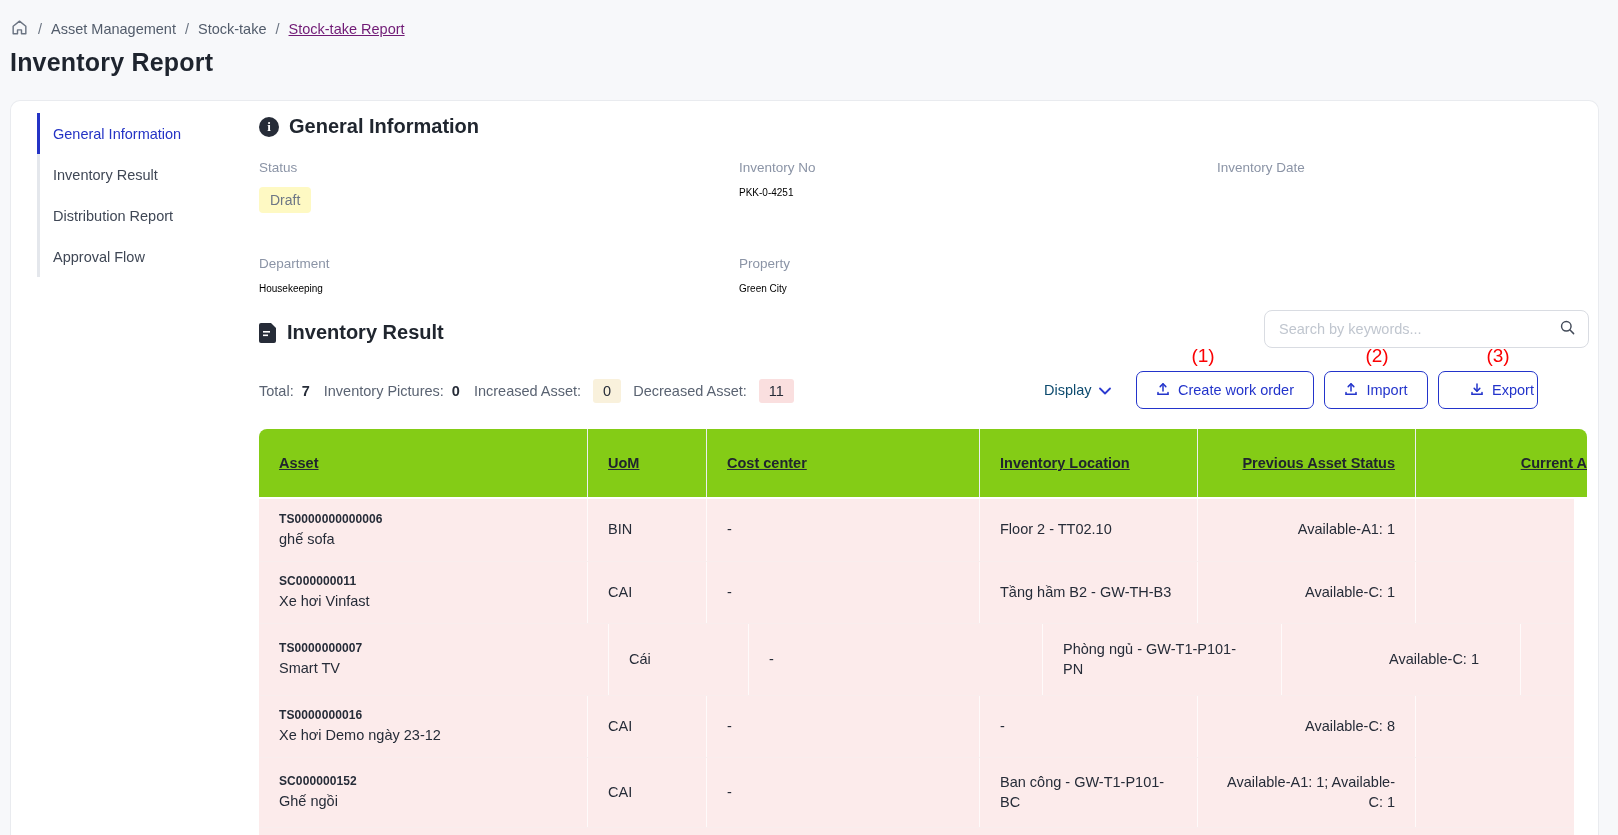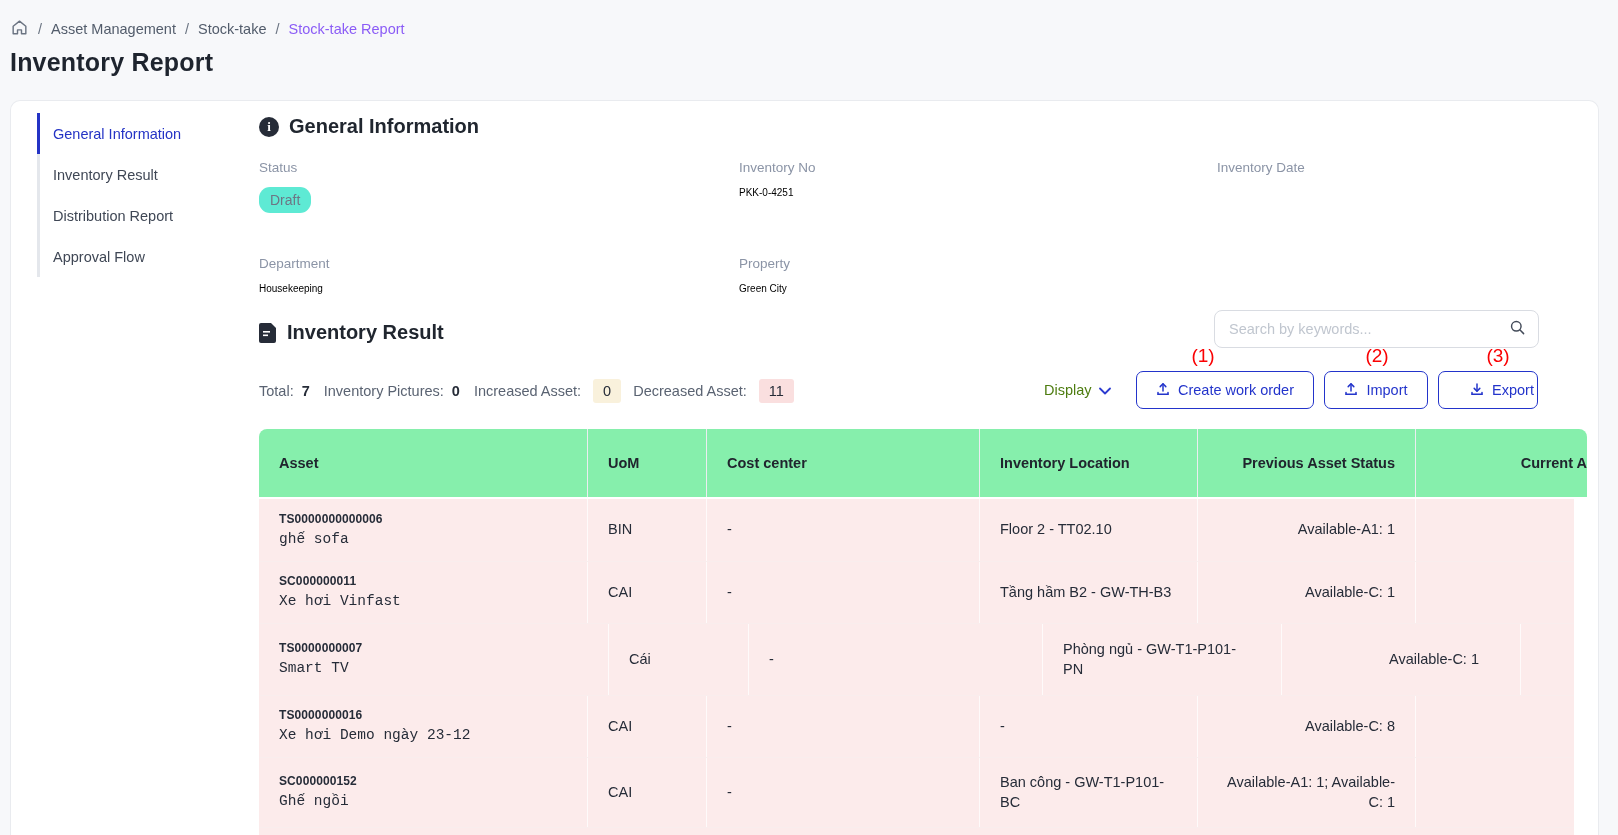--- a/index.html
+++ b/index.html
@@ -13,21 +13,21 @@
   }
 
   
   .breadcrumb {
     position:absolute; left:10px; top:20px;
     display:flex; align-items:center; gap:9px;
     font-size:14.5px; color:#525c6b;
   }
   .breadcrumb .sep { color:#6b7482; }
   .breadcrumb .crumb { cursor:pointer; }
-  .breadcrumb .crumb.last { color:#8b5cf6; }
+  .breadcrumb .crumb.last { color:#701a75;text-decoration:underline; }
   .home-ic { width:19px; height:19px; display:block; margin-top:-2px; }
 
   .page-title {
     position:absolute; left:10px; top:48px;
     font-size:25px; font-weight:700; color:#1e242e;
     letter-spacing:.2px;
   }
 
   
   .card {
@@ -65,27 +65,27 @@
   .gi-grid {
     margin-top:22px;
     display:grid;
     grid-template-columns:437px 435px auto;
     row-gap:26px;
     gap:43px;
   }
   .fld-label { font-size:13.5px; color:#8b94a6; margin-bottom:12px; }
   .fld-value { font-size:10px; color:#000000; }
   .badge-draft {
-    display:inline-block; background:#5eead4; color:#6d7685;
-    font-size:14px; padding:5px 11px; border-radius:11px;
+    display:inline-block; background:#fef9c3; color:#6d7685;
+    font-size:14px; padding:5px 11px; border-radius:4px;
   }
 
   
   .search-wrap {
-    position:absolute; left:1203px; top:209px; width:325px; height:38px;
+    position:absolute; left:1253px; top:209px; width:325px; height:38px;
     background:#fff; border:1px solid #d9dce2; border-radius:8px;
     display:flex; align-items:center; padding:0 12px 0 14px;
   }
   .search-wrap input {
     flex:1; border:none; outline:none; font-size:14.5px;
     font-family:"Liberation Sans", sans-serif; color:#333; background:transparent;
   }
   .search-wrap input::placeholder { color:#c0c6cf; }
   .search-ic { width:17px; height:17px; cursor:pointer; }
 
@@ -101,21 +101,21 @@
     display:inline-block; padding:4px 10px; border-radius:3px;
     color:#262c38; font-size:14.5px; margin:0 4px;
   }
   .pill.warn { background:#f9f1dc; }
   .pill.danger { background:#fadfdf; }
 
   
   .display-link {
     position:absolute; left:1033px; top:270px; height:38px;
     display:flex; align-items:center; gap:7px;
-    color:#4d7c0f; font-size:14.5px; cursor:pointer;
+    color:#0c4a6e; font-size:14.5px; cursor:pointer;
   }
   .btn {
     position:absolute; top:270px; height:38px;
     border:1px solid #2334cb; border-radius:7px; background:#fff;
     color:#2334cb; font-size:14.5px;
     display:flex; align-items:center; justify-content:center; gap:8px;
     cursor:pointer; white-space:nowrap;
   }
   .btn svg { width:14px; height:14px; }
   .btn-create { left:1125px; width:178px; }
@@ -125,21 +125,21 @@
   .annotation {
     position:absolute; top:244px; transform:translateX(-50%);
     color:#fa0103; font-size:19px; z-index:5;
   }
   .ann-1 { left:1192px; } .ann-2 { left:1366px; } .ann-3 { left:1487px; }
 
   
   .table { position:absolute; left:248px; top:328px; width:1328px; }
   .thead {
     display:grid; grid-template-columns:328px 119px 273px 218px 218px 1fr;
-    height:68px; background:#86efac; border-radius:8px 8px 0 0;
+    height:68px; background:#84cc16; border-radius:8px 8px 0 0;text-decoration:underline;
   }
   .th {
     display:flex; align-items:center; padding:0 20px;
     font-size:14.5px; font-weight:700; color:#20252e;
   }
   .th + .th { border-left:1px solid #ebedf1; }
   .th.right { justify-content:flex-end; text-align:right; }
   .th.clip { overflow:hidden; white-space:nowrap; padding-right:0; }
 
   .tbody { margin-right:13px; border-top:2px solid #ffffff; }
@@ -148,21 +148,21 @@
     background:#fcebeb;
   }
   .tr + .tr { border-top:1px solid #f9eded; }
   .td {
     padding:8px 20px; display:flex; flex-direction:column; justify-content:center;
     font-size:14.5px; color:#262c38; line-height:1.35;
   }
   .td + .td { border-left:1px solid rgba(255,255,255,0.75); }
   .td.right { align-items:flex-end; text-align:right; }
   .asset-code { font-size:12px; font-weight:700; letter-spacing:.1px; }
-  .asset-name { font-size:14.5px; margin-top:3px;font-family:Liberation Mono, monospace; }
+  .asset-name { font-size:14.5px; margin-top:3px; }
   .h62 { min-height:62px; } .h70 { min-height:70px; } .h72 { min-height:72px;gap:21px; }
   .tr.partial { height:14px; }
 </style>
 </head>
 <body>
 
 <div class="breadcrumb">
   <span>
     <svg class="home-ic" viewBox="0 0 24 24" fill="none" stroke="#6b7482" stroke-width="1.8" stroke-linejoin="round" stroke-linecap="round">
       <path d="M4 10.5 12 4l8 6.5V20h-5.5v-5h-5v5H4z"></path>

